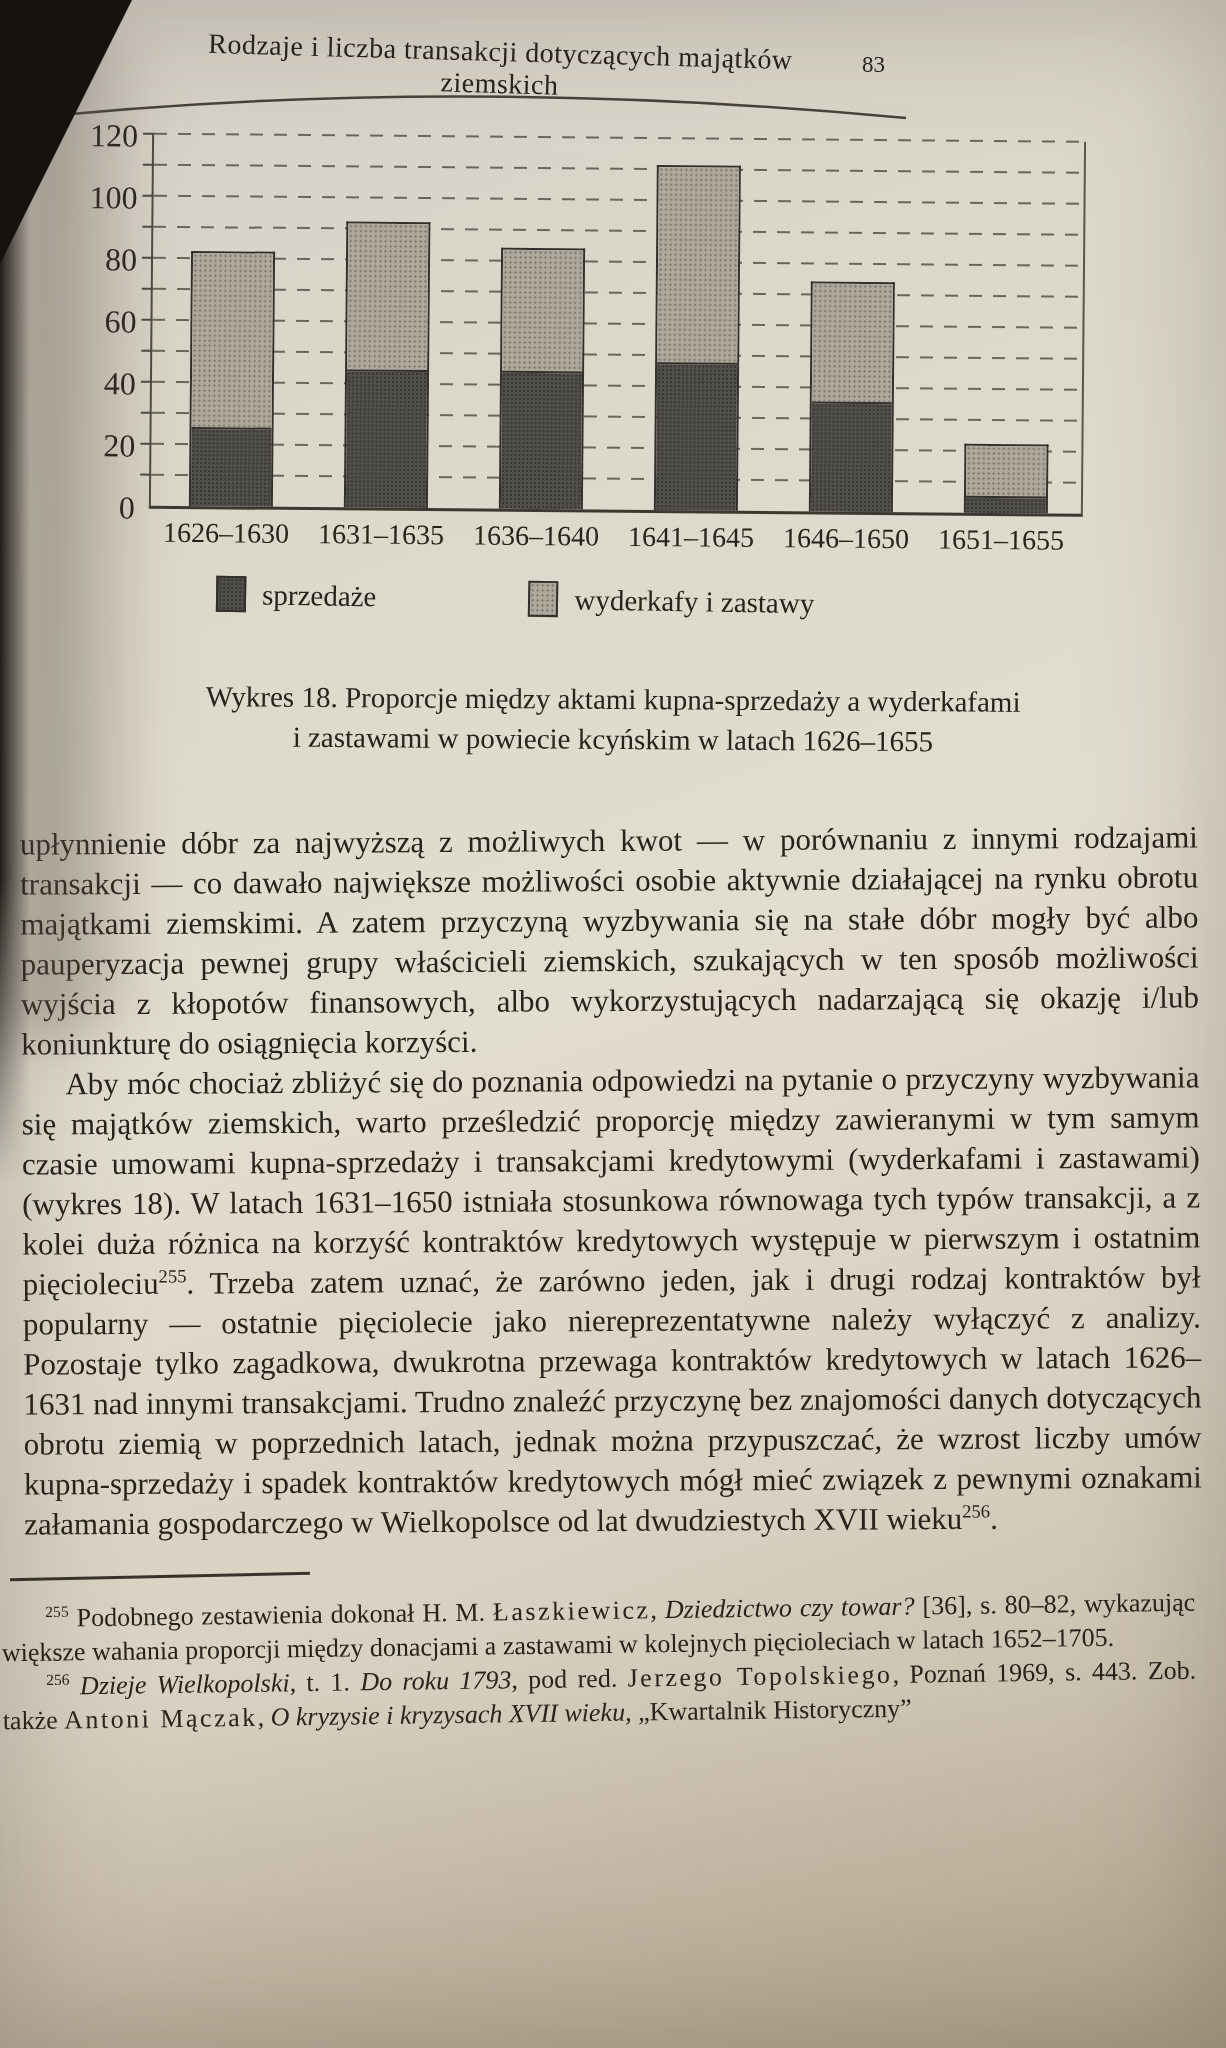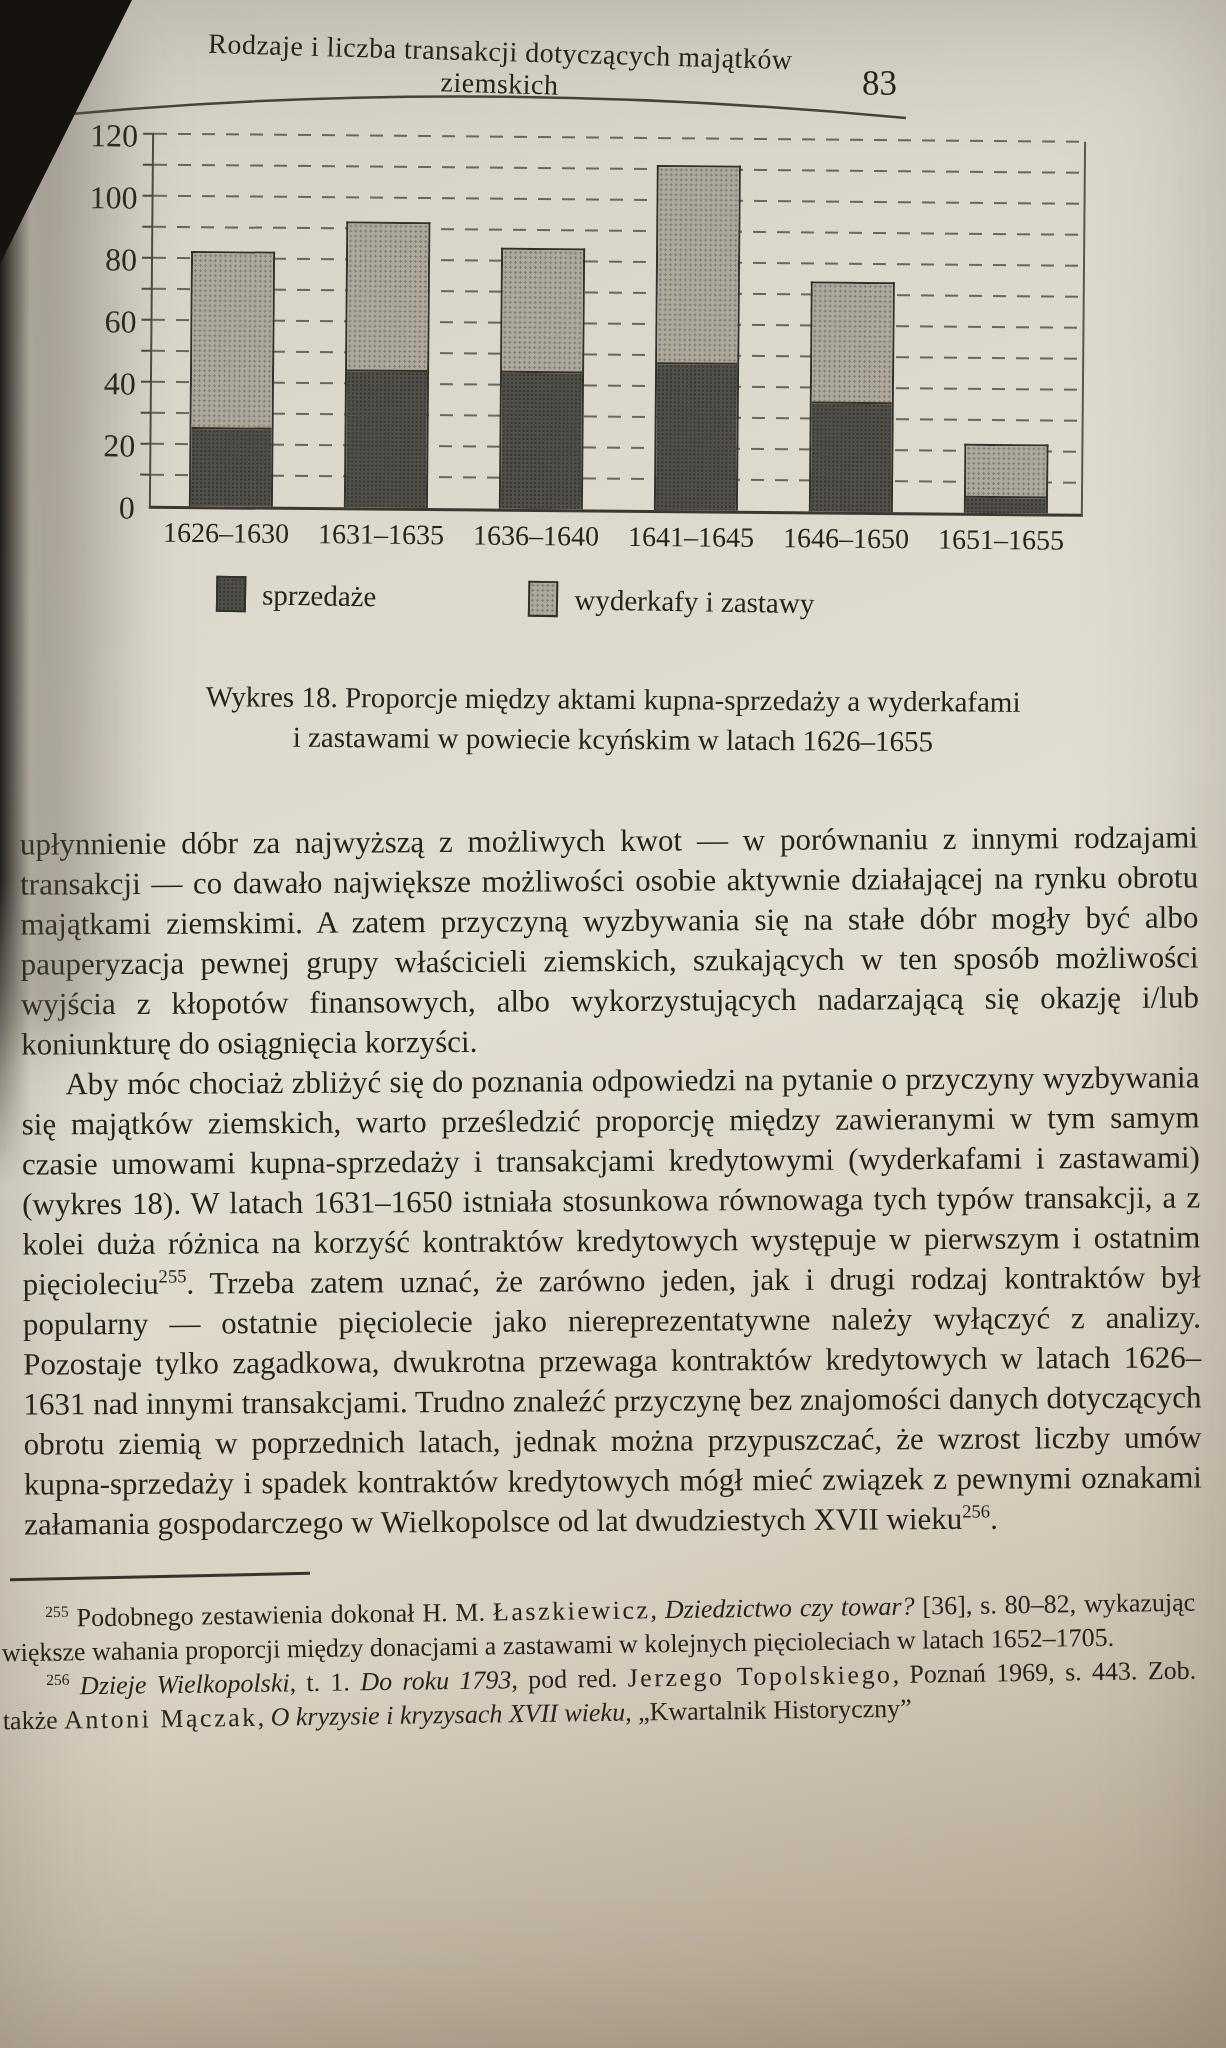--- a/index.html
+++ b/index.html
@@ -29,21 +29,21 @@
     border-radius:0 110px 160px 0;filter:blur(26px);}
   .bottom-shade{position:absolute;left:0;bottom:0;width:100%;height:360px;z-index:3;pointer-events:none;
     background:linear-gradient(to bottom,rgba(140,120,95,0),rgba(140,120,95,.22));}
 
   .content{position:absolute;inset:0;z-index:2;}
 
   
   .rh{position:relative;height:128px;}
   .rh-title{position:absolute;left:150px;top:36px;width:700px;text-align:center;
     font-size:28px;letter-spacing:.5px;transform:rotate(1.6deg);}
-  .rh-pageno{position:absolute;left:862px;top:64px;font-size:35px;}
+  .rh-pageno{position:absolute;left:862px;top:52px;font-size:23px;}
   .rh-rule{position:absolute;left:8px;top:88px;}
 
   
   .chart{position:relative;margin:10px 0 0 58px;transform:rotate(.5deg);}
   .chart-flex{display:flex;align-items:flex-end;}
   .ygutter{position:relative;width:92px;height:372px;}
   .ylabel{position:absolute;right:14px;font-size:32px;width:80px;text-align:right;}
   .plot{position:relative;width:930px;height:372px;
     border-left:2px solid #4e4a41;border-bottom:3px solid #3c3830;border-right:2px solid #5b564c;}
   .gridline{position:absolute;left:0;width:100%;height:2px;

